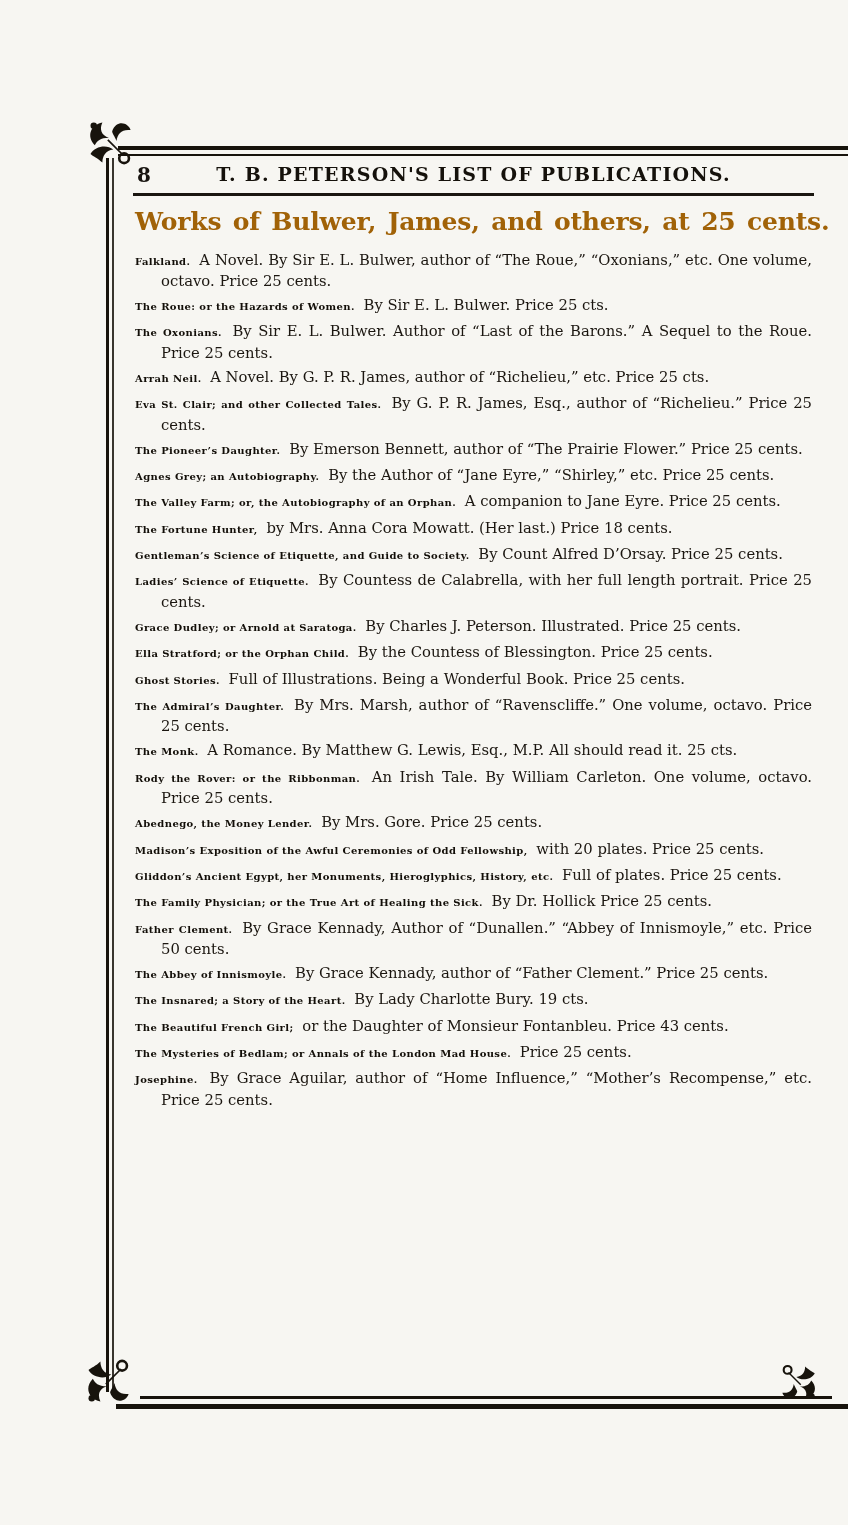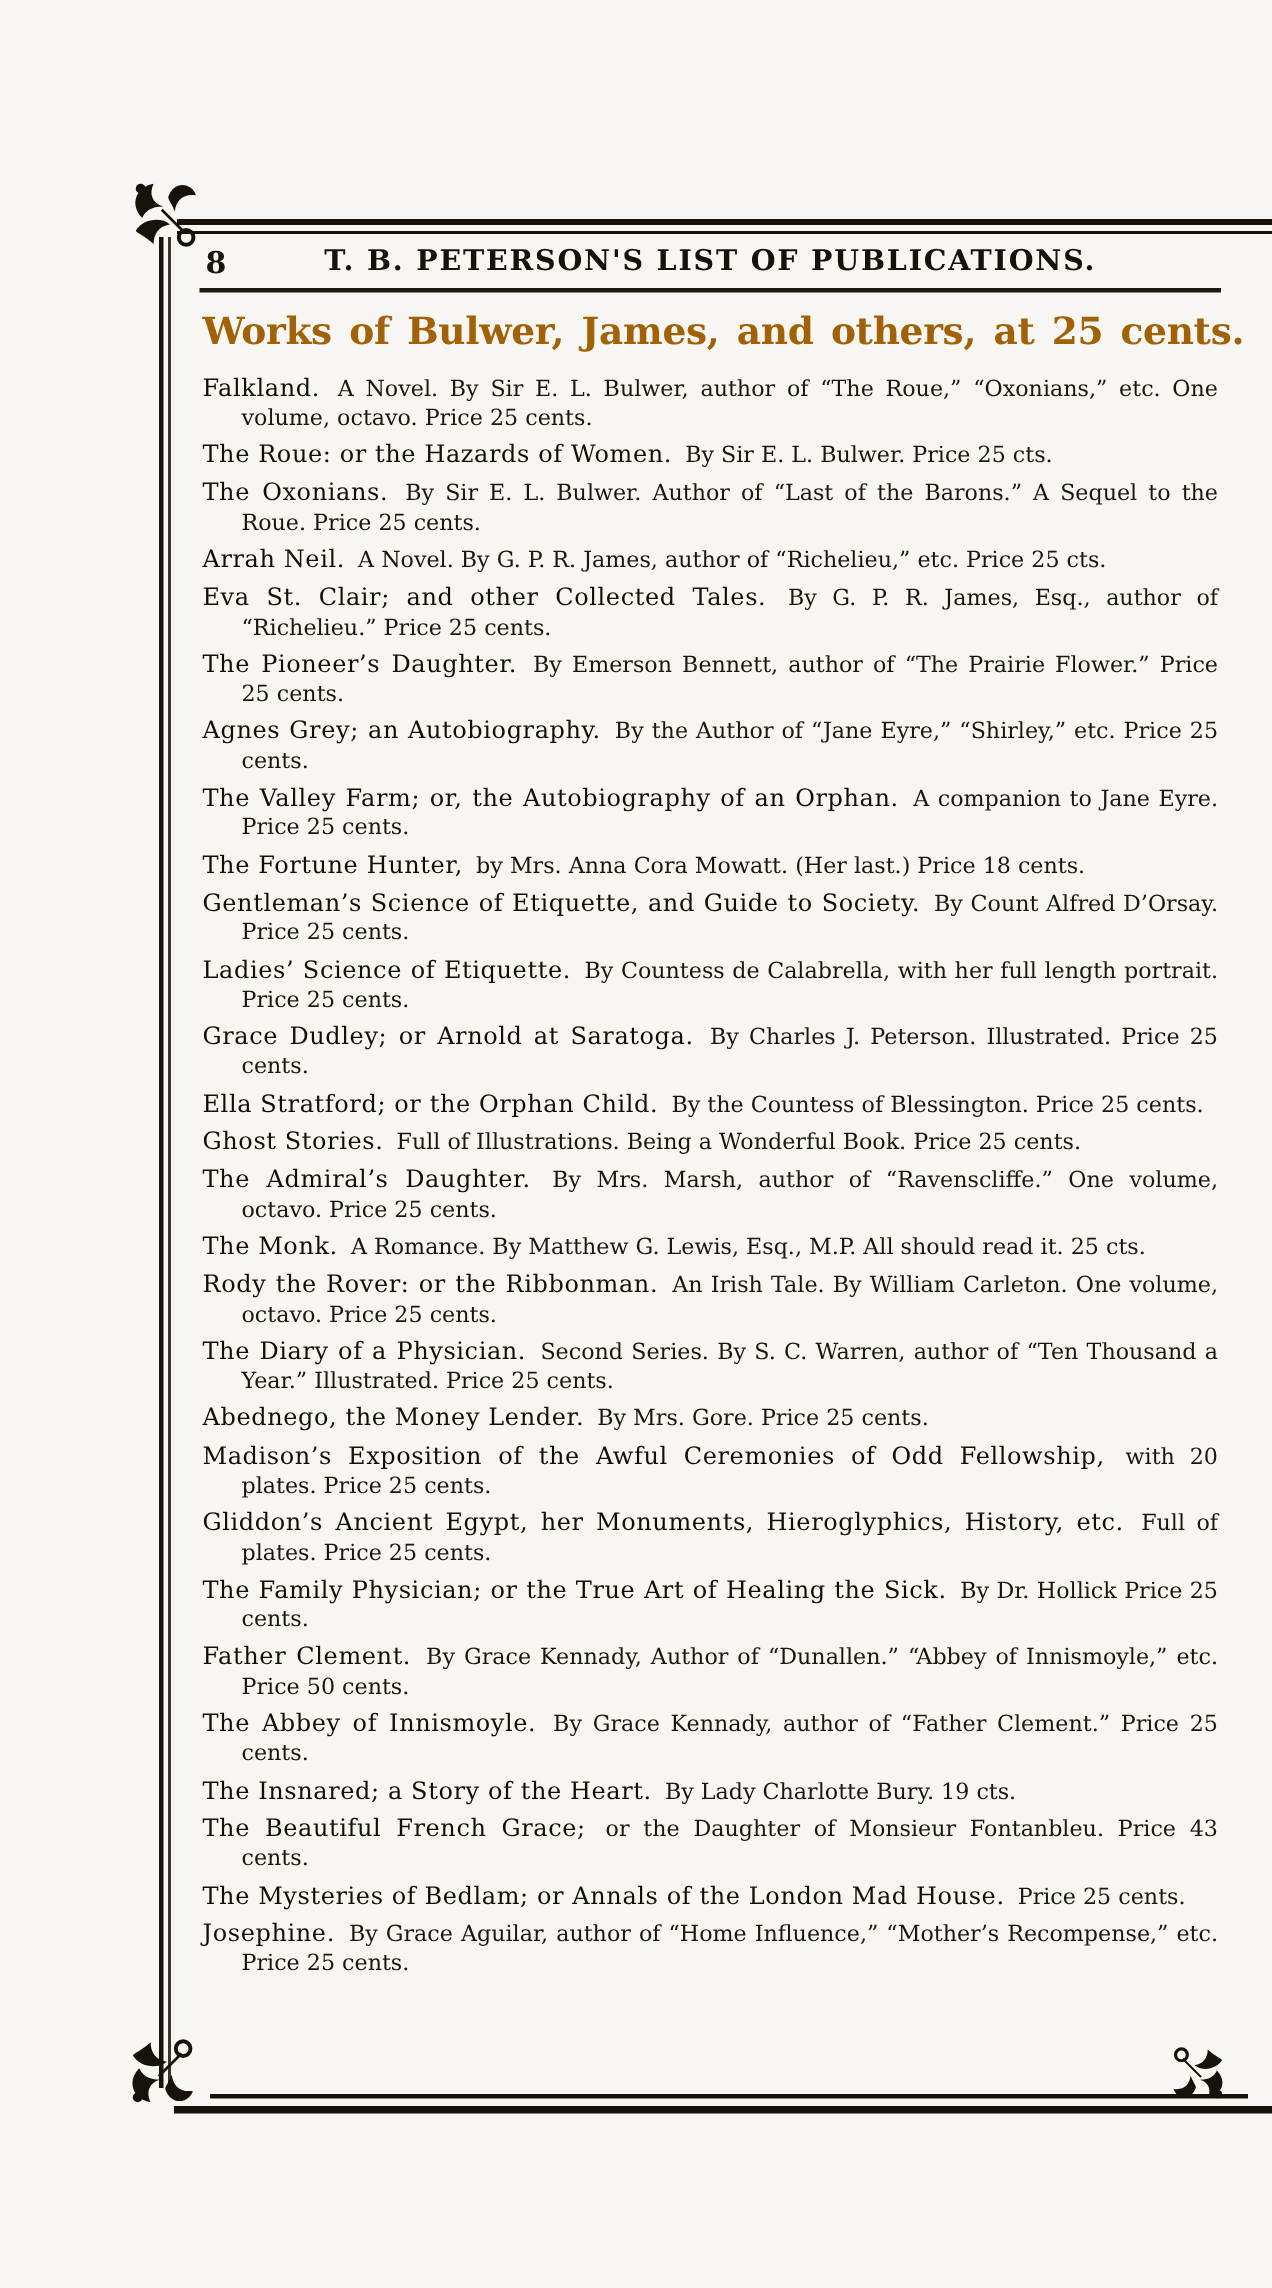--- a/index.html
+++ b/index.html
@@ -52,21 +52,21 @@
 
   .entries { }
   .entry {
     margin:0 0 5px;
     padding-left:26px; text-indent:-26px;
     text-align:justify;
     font-size:14.8px; line-height:19.3px;
     color:#1b1610;
   }
   .etitle {
-    font-weight:normal; font-size:16px; letter-spacing:.4px;
+    font-weight:bold; font-size:10px; letter-spacing:.4px;
     color:#120e08;
     margin-right:4px;
   }
 </style>
 </head>
 <body>
 
 <div class="page">
 
   <div class="rule rule-top-1"></div>
@@ -146,37 +146,36 @@
 
   <p class="entry"><span class="etitle">Ghost Stories.</span> <span class="erest">Full of Illustrations. Being a Wonderful Book. Price 25 cents.</span></p>
 
   <p class="entry"><span class="etitle">The Admiral’s Daughter.</span> <span class="erest">By Mrs. Marsh, author of “Ravenscliffe.” One volume, octavo. Price 25 cents.</span></p>
 
   <p class="entry"><span class="etitle">The Monk.</span> <span class="erest">A Romance. By Matthew G. Lewis, Esq., M.P. All should read it. 25 cts.</span></p>
 
 
   <p class="entry"><span class="etitle">Rody the Rover: or the Ribbonman.</span> <span class="erest">An Irish Tale. By William Carleton. One volume, octavo. Price 25 cents.</span></p>
 
-  <p class="entry"><span class="etitle">The Diary of a Physician.</span> <span class="erest">Second Series. By S. C. Warren, author of “Ten Thousand a Year.” Illustrated. Price 25 cents.</span></p>
 
   <p class="entry"><span class="etitle">Abednego, the Money Lender.</span> <span class="erest">By Mrs. Gore. Price 25 cents.</span></p>
 
   <p class="entry"><span class="etitle">Madison’s Exposition of the Awful Ceremonies of Odd Fellowship,</span> <span class="erest">with 20 plates. Price 25 cents.</span></p>
 
   <p class="entry"><span class="etitle">Gliddon’s Ancient Egypt, her Monuments, Hieroglyphics, History, etc.</span> <span class="erest">Full of plates. Price 25 cents.</span></p>
 
   <p class="entry"><span class="etitle">The Family Physician; or the True Art of Healing the Sick.</span> <span class="erest">By Dr. Hollick  Price 25 cents.</span></p>
 
   <p class="entry"><span class="etitle">Father Clement.</span> <span class="erest">By Grace Kennady, Author of “Dunallen.” “Abbey of Innismoyle,” etc. Price 50 cents.</span></p>
 
   <p class="entry"><span class="etitle">The Abbey of Innismoyle.</span> <span class="erest">By Grace Kennady, author of “Father Clement.” Price 25 cents.</span></p>
 
   <p class="entry"><span class="etitle">The Insnared; a Story of the Heart.</span> <span class="erest">By Lady Charlotte Bury. 19 cts.</span></p>
 
-  <p class="entry"><span class="etitle">The Beautiful French Grace;</span> <span class="erest">or the Daughter of Monsieur Fontanbleu. Price 43 cents.</span></p>
+  <p class="entry"><span class="etitle">The Beautiful French Girl;</span> <span class="erest">or the Daughter of Monsieur Fontanbleu. Price 43 cents.</span></p>
 
   <p class="entry"><span class="etitle">The Mysteries of Bedlam; or Annals of the London Mad House.</span> <span class="erest">Price 25 cents.</span></p>
 
   <p class="entry"><span class="etitle">Josephine.</span> <span class="erest">By Grace Aguilar, author of “Home Influence,” “Mother’s Recompense,” etc. Price 25 cents.</span></p>
 </div>
 
   </div>
 </div>
 
 </body></html>

